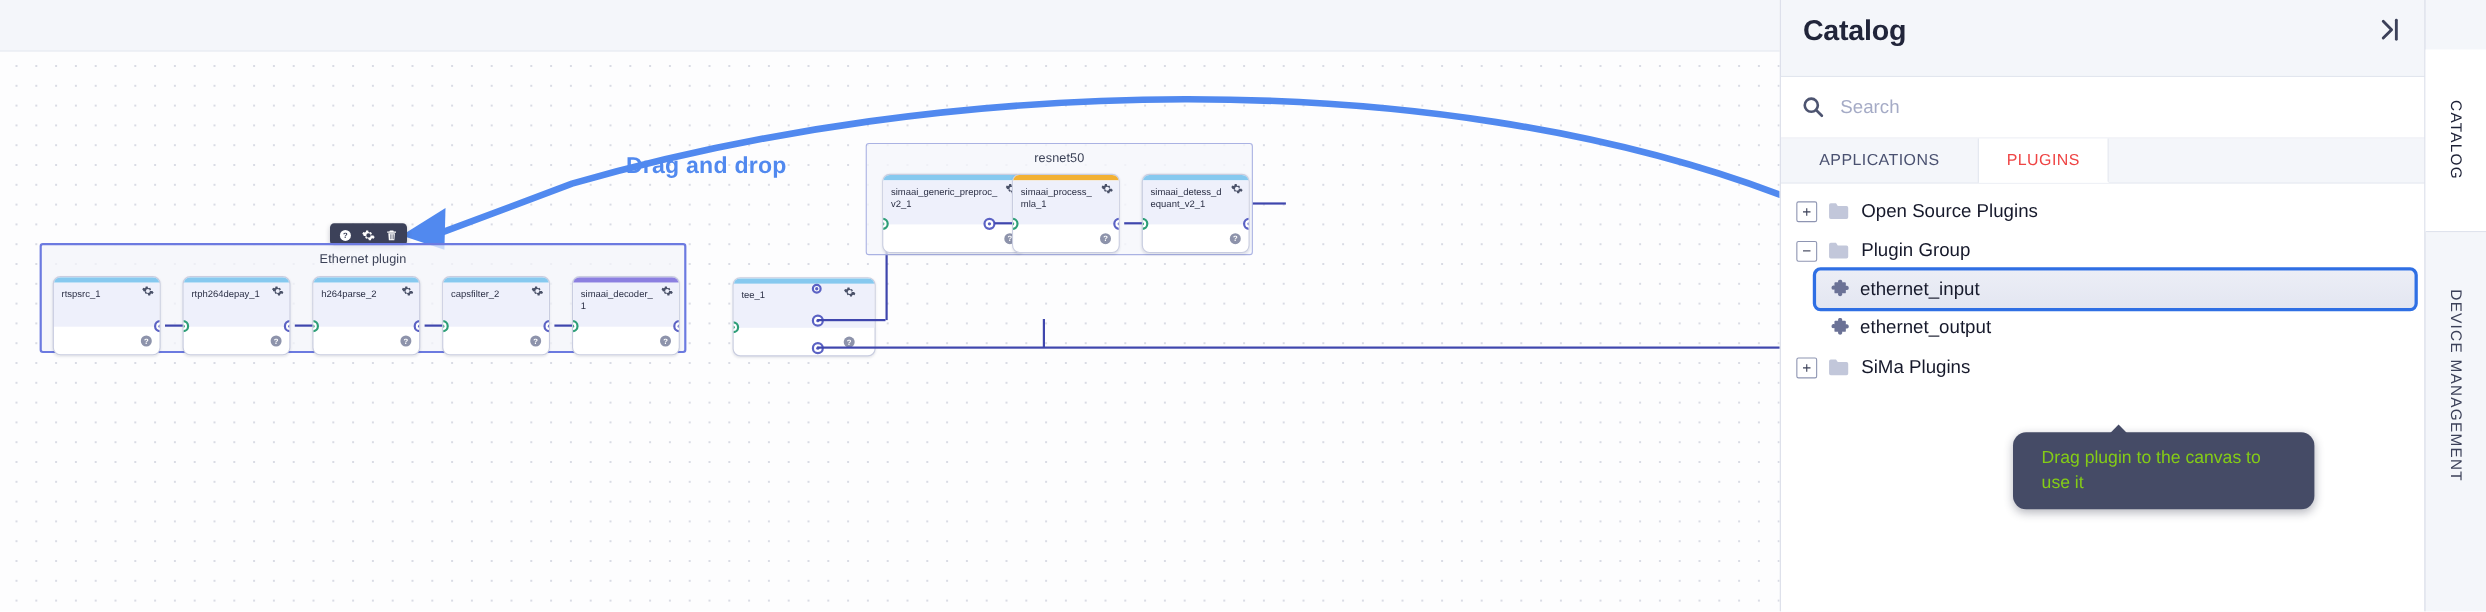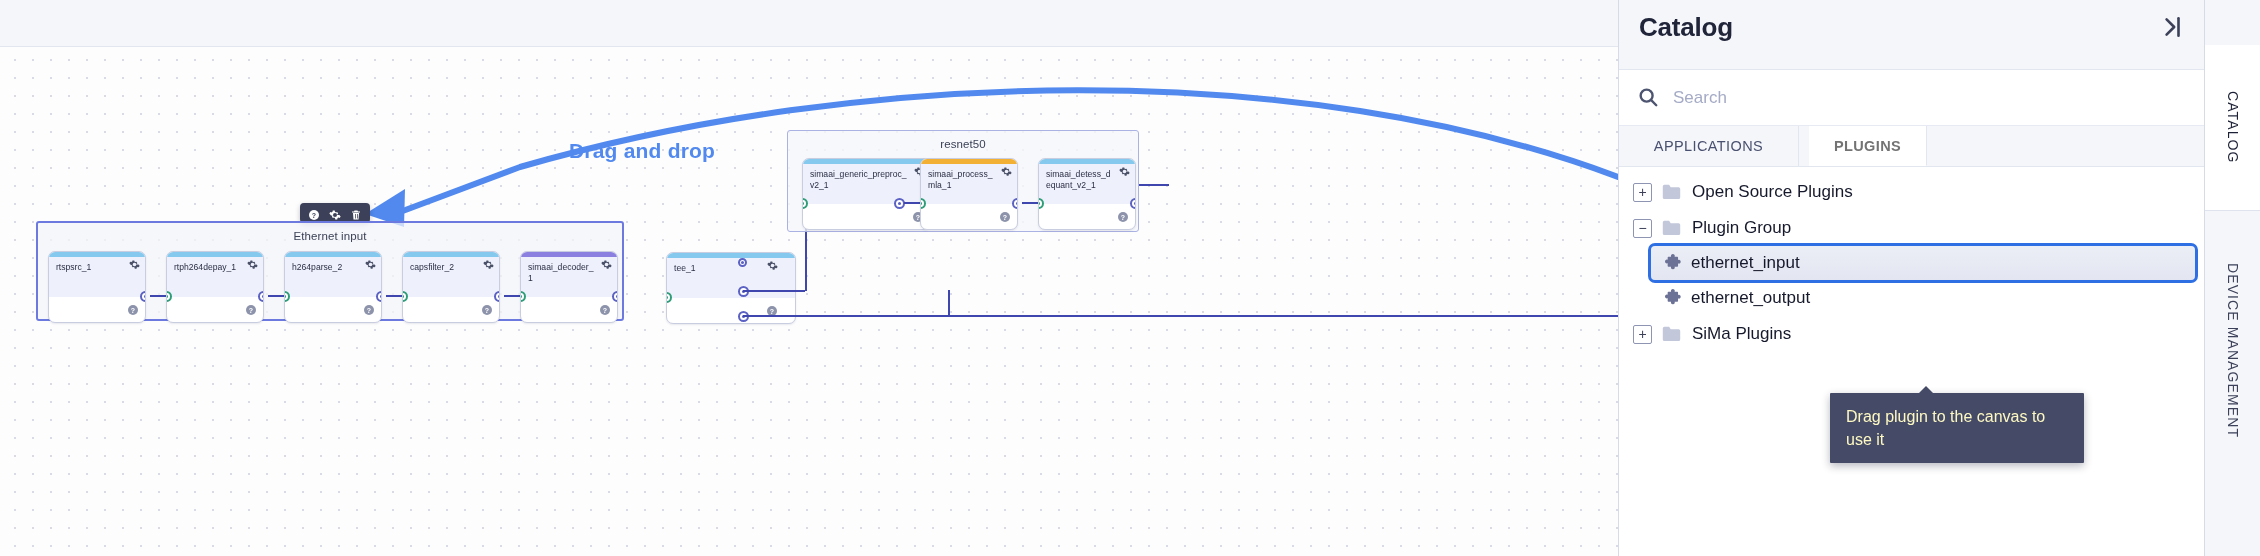--- a/index.html
+++ b/index.html
@@ -133,30 +133,30 @@
   .search-ico{position:absolute;left:18px;top:16px;width:22px;height:22px;color:#4d5470;}
   .search-input{
     position:absolute;left:52px;top:13px;width:440px;height:28px;
     border:none;outline:none;font-size:17px;color:#737373;
     background:transparent;font-family:"Liberation Sans", sans-serif;
   }
   .search-input::placeholder{color:#a5abc6;}
 
   .tabs{
     position:absolute;left:0;top:126px;right:0;height:40px;
-    background:#f4f6fa;border-bottom:1px solid #e2e6ee;display:flex;gap:10px;
+    background:#f4f6fa;border-bottom:1px solid #e2e6ee;display:flex;
   }
   .tab{
     height:40px;display:flex;align-items:center;justify-content:center;
     font-size:14.5px;color:#4a5170;letter-spacing:.4px;cursor:pointer;
     border-right:1px solid #e2e6ee;box-sizing:border-box;
   }
   .tab.t1{width:180px;}
   .tab.t2{width:130px;}
-  .tab.t3{width:118px;background:#ffffff;color:#737373;font-weight:bold;
+  .tab.t3{width:118px;background:#ffffff;color:#ef4444;font-weight:normal;
           border-bottom:1px solid #ffffff;}
 
   .tree{position:absolute;left:0;top:167px;right:0;bottom:0;background:#fff;padding-top:7px;}
   .trow{position:relative;height:36px;display:flex;align-items:center;padding-left:14px;cursor:pointer;}
   .expander{
     width:17px;height:17px;border:1px solid #8e95b2;border-radius:2px;
     display:flex;align-items:center;justify-content:center;
     font-size:14px;line-height:1;color:#3c4159;margin-right:10px;flex:0 0 auto;
   }
   .folder{width:19px;height:16px;margin-right:11px;flex:0 0 auto;color:#c2c7da;}
@@ -164,22 +164,22 @@
   .tlabel{font-size:17px;color:#16192b;}
   .trow.child{padding-left:42px;}
   .trow.selected{
     margin:0 10px 0 32px;padding-left:10px;height:34px;
     background:linear-gradient(180deg,#eceef6,#e3e6f1);
     border-radius:4px;
     outline:3px solid #2f6fe4;
   }
   .tooltip{
     position:absolute;left:1830px;top:393px;width:222px;
-    background:#454b66;color:#fef9c3;border-radius:1px;
-    padding:12px 16px;font-size:16px;line-height:23px;
+    background:#454b66;color:#84cc16;border-radius:12px;
+    padding:12px 26px;font-size:16px;line-height:23px;
     box-shadow:0 3px 9px rgba(20,24,45,.3);
   }
   .tooltip .tip-tail{
     position:absolute;left:88px;top:-7px;width:0;height:0;
     border-left:8px solid transparent;border-right:8px solid transparent;
     border-bottom:8px solid #454b66;
   }
 
   
   .sidetabs{
@@ -225,21 +225,21 @@
           </svg>
       </span>
       <span class="ti">
         <svg viewBox="0 0 24 24" fill="currentColor">
             <path d="M9 3h6l1 2h4v2H4V5h4l1-2zM6 8h12l-1 13H7L6 8zm4 2v9h1.5v-9H10zm4 0v9h1.5v-9H14z"></path>
           </svg>
       </span>
     </div>
 
     <div class="group" style="left:36px;top:174px;width:584px;height:96px;">
-      <div class="group-title">Ethernet input</div>
+      <div class="group-title">Ethernet plugin</div>
 
       <div class="node" style="left:10px;top:28px;">
         <div class="cap"></div>
         <div class="body"></div>
         <div class="nlabel">rtspsrc_1</div>
         <span class="gear">
           <svg viewBox="0 0 24 24" fill="currentColor">
               <path d="M12 8a4 4 0 100 8 4 4 0 000-8zm9.4 4a7.4 7.4 0 01-.1 1.2l2 1.6-2 3.4-2.4-1a7.6 7.6 0 01-2 1.2l-.4 2.6h-4l-.4-2.6a7.6 7.6 0 01-2-1.2l-2.4 1-2-3.4 2-1.6A7.4 7.4 0 012.6 12c0-.4 0-.8.1-1.2l-2-1.6 2-3.4 2.4 1a7.6 7.6 0 012-1.2L7.5 3h4l.4 2.6a7.6 7.6 0 012 1.2l2.4-1 2 3.4-2 1.6c.1.4.1.8.1 1.2z"></path>
             </svg>
         </span>

